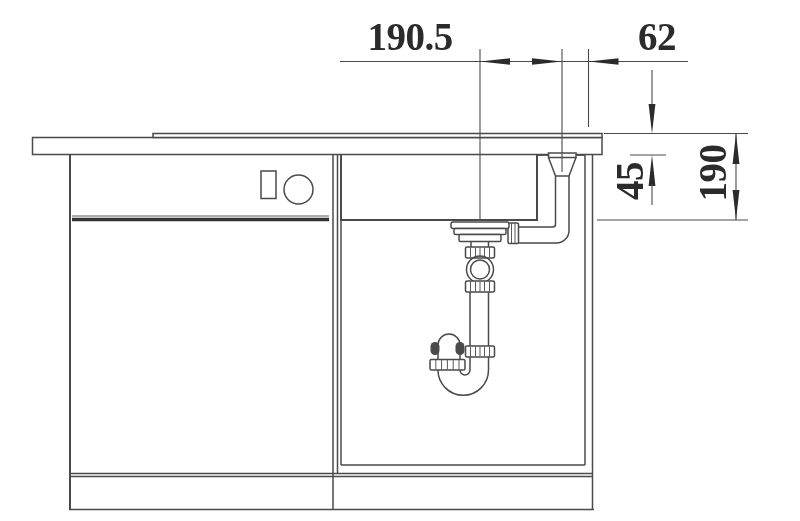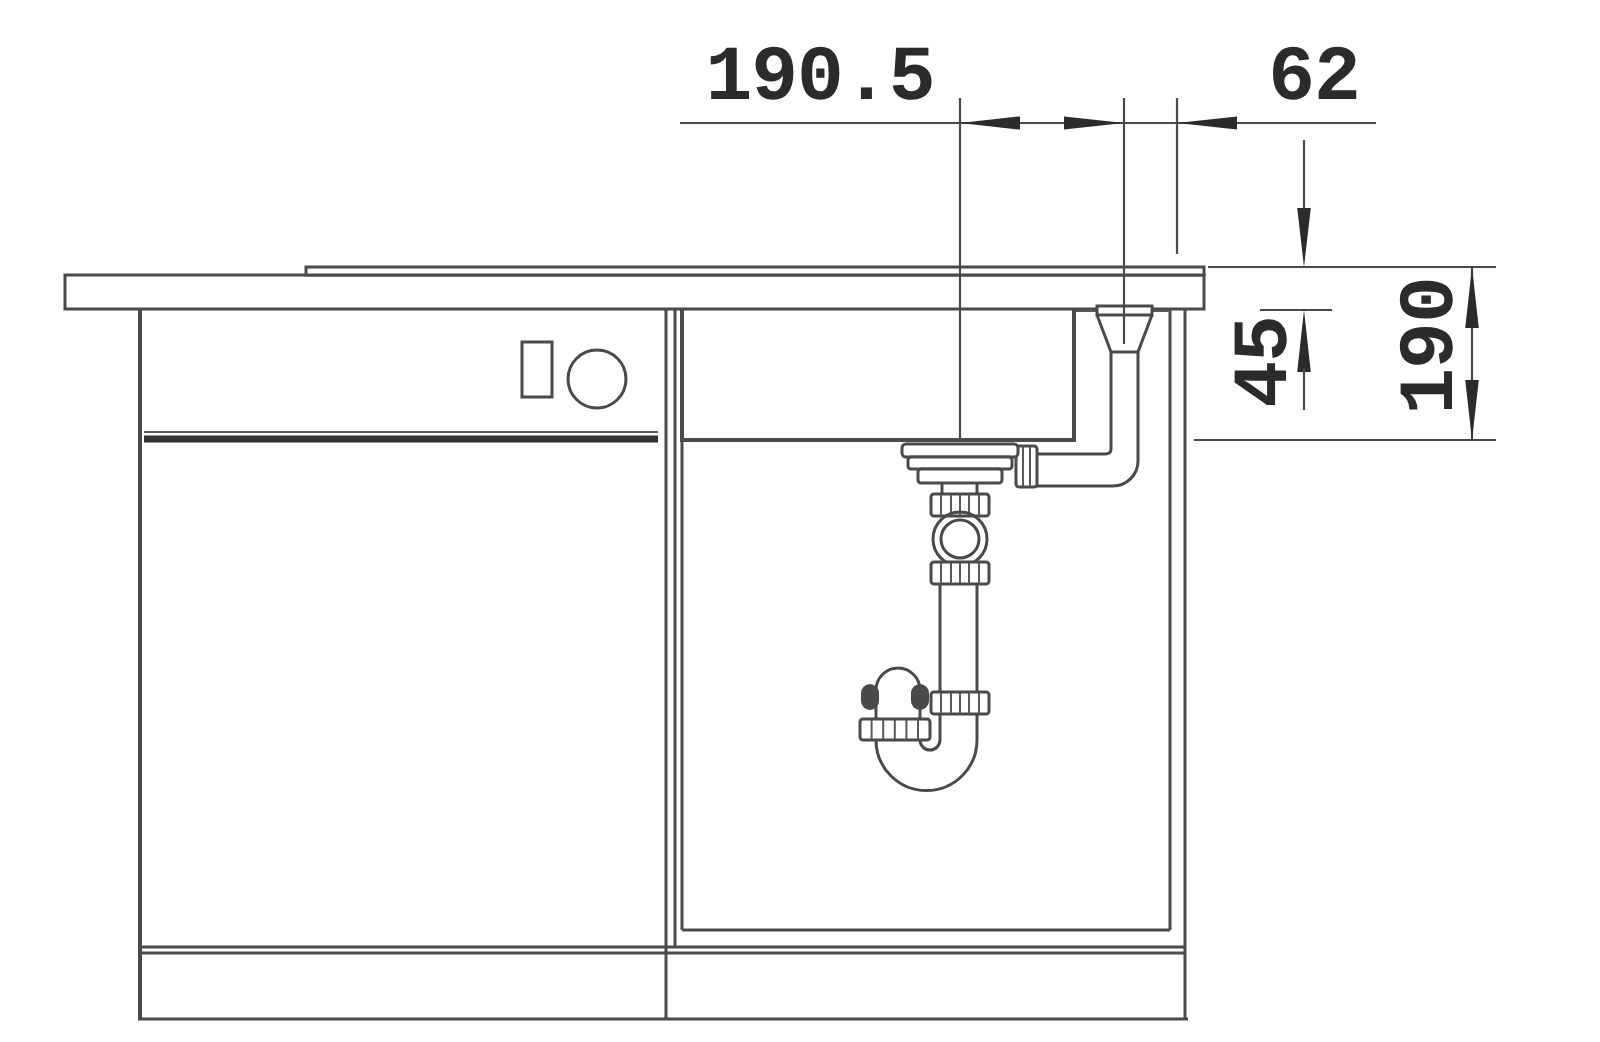--- a/index.html
+++ b/index.html
@@ -1,20 +1,20 @@
 <!DOCTYPE html>
 <html style="--bg: #ffffff; --line: #4a4a4a; --text: #2b2b2b; --thin: #5a5a5a;"><head>
 <meta charset="utf-8">
 <style>
   :root{
     --bg:#ffffff; --line:#4a4a4a; --text:#2b2b2b; --thin:#5a5a5a;
   }
   html,body{margin:0;padding:0;background:var(--bg);}
   .stage{position:relative;width:800px;height:521px;background:var(--bg);overflow:hidden;
-         font-family:Liberation Mono, monospace;}
+         font-family:Liberation Serif, serif;}
   svg{display:block}
   .ln{stroke:var(--line);stroke-width:1.5;fill:none;}
   .ln2{stroke:var(--line);stroke-width:2;fill:none;}
   .lnthin{stroke:var(--thin);stroke-width:1;fill:none;}
   .wfill{fill:#ffffff;}
   .dim{stroke:var(--line);stroke-width:1.1;fill:none;}
   .arr{fill:var(--text);stroke:none;}
   .knob{fill:var(--line);stroke:none;}
   .dimtxt{font-weight:700;font-size:39px;fill:var(--text);letter-spacing:-0.5px;}
 </style>

